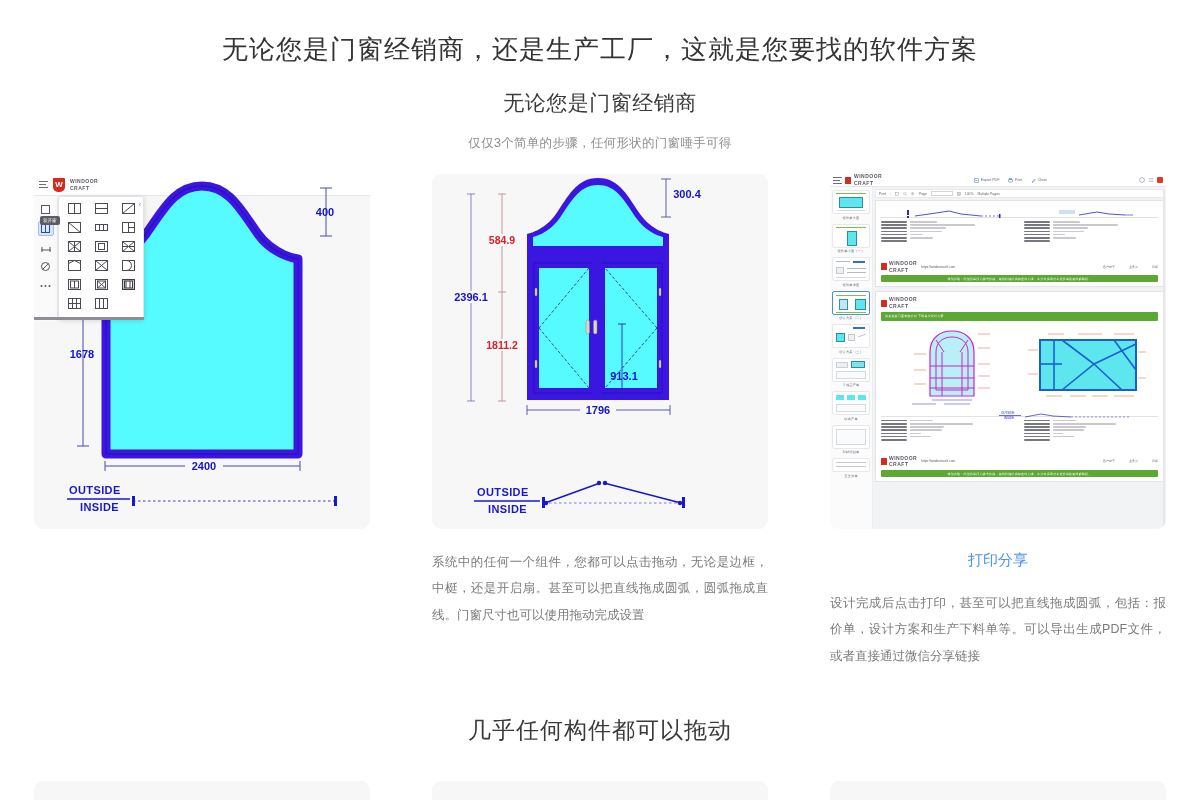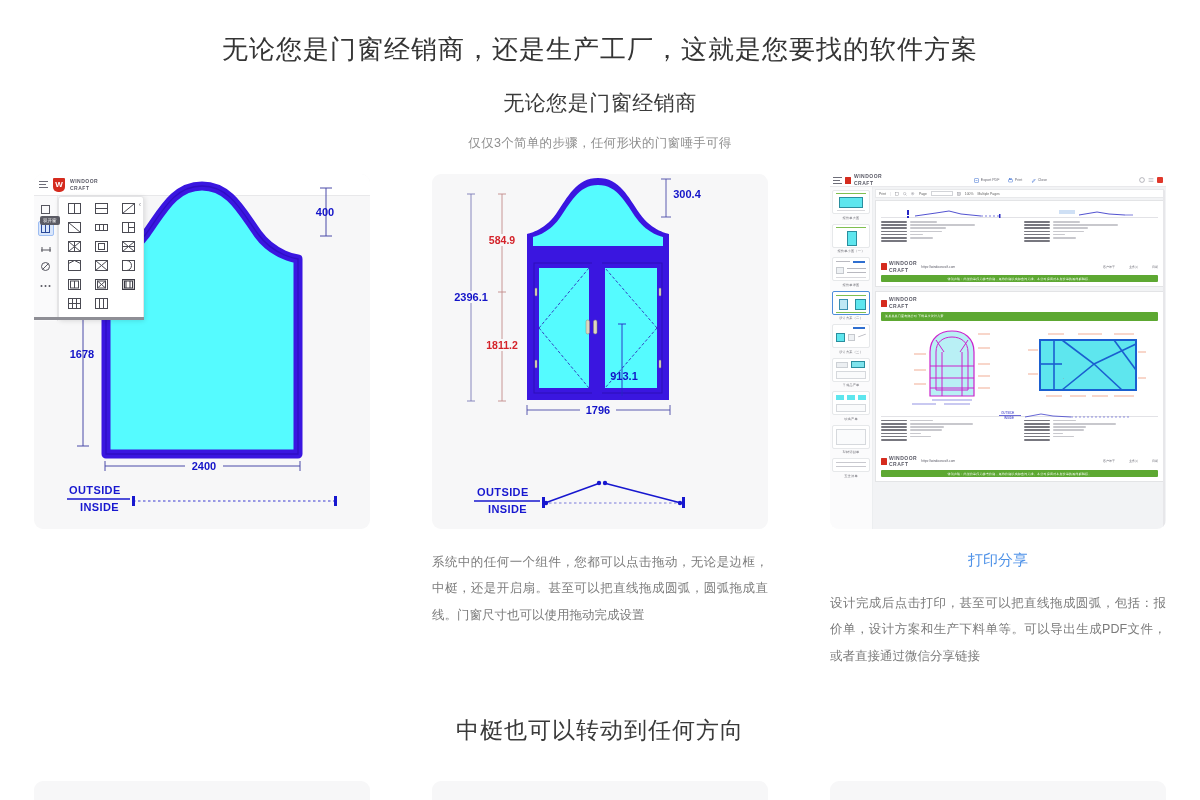--- a/index.html
+++ b/index.html
@@ -829,20 +829,20 @@
           </div>
         </div>
       </div>
 
       <div class="cap link">打印分享</div>
       <div class="desc">设计完成后点击打印，甚至可以把直线拖成圆弧，包括：报价单，设计方案和生产下料单等。可以导出生成PDF文件，或者直接通过微信分享链接</div>
     </div>
   </div>
 
   <div class="band">
-    <h2>中梃也可以转动到任何方向</h2>
+    <h2>几乎任何构件都可以拖动</h2>
   </div>
   <div class="nextrow">
     <div class="nextcard"></div>
     <div class="nextcard"></div>
     <div class="nextcard"></div>
   </div>
 </div>
 
 </body></html>

